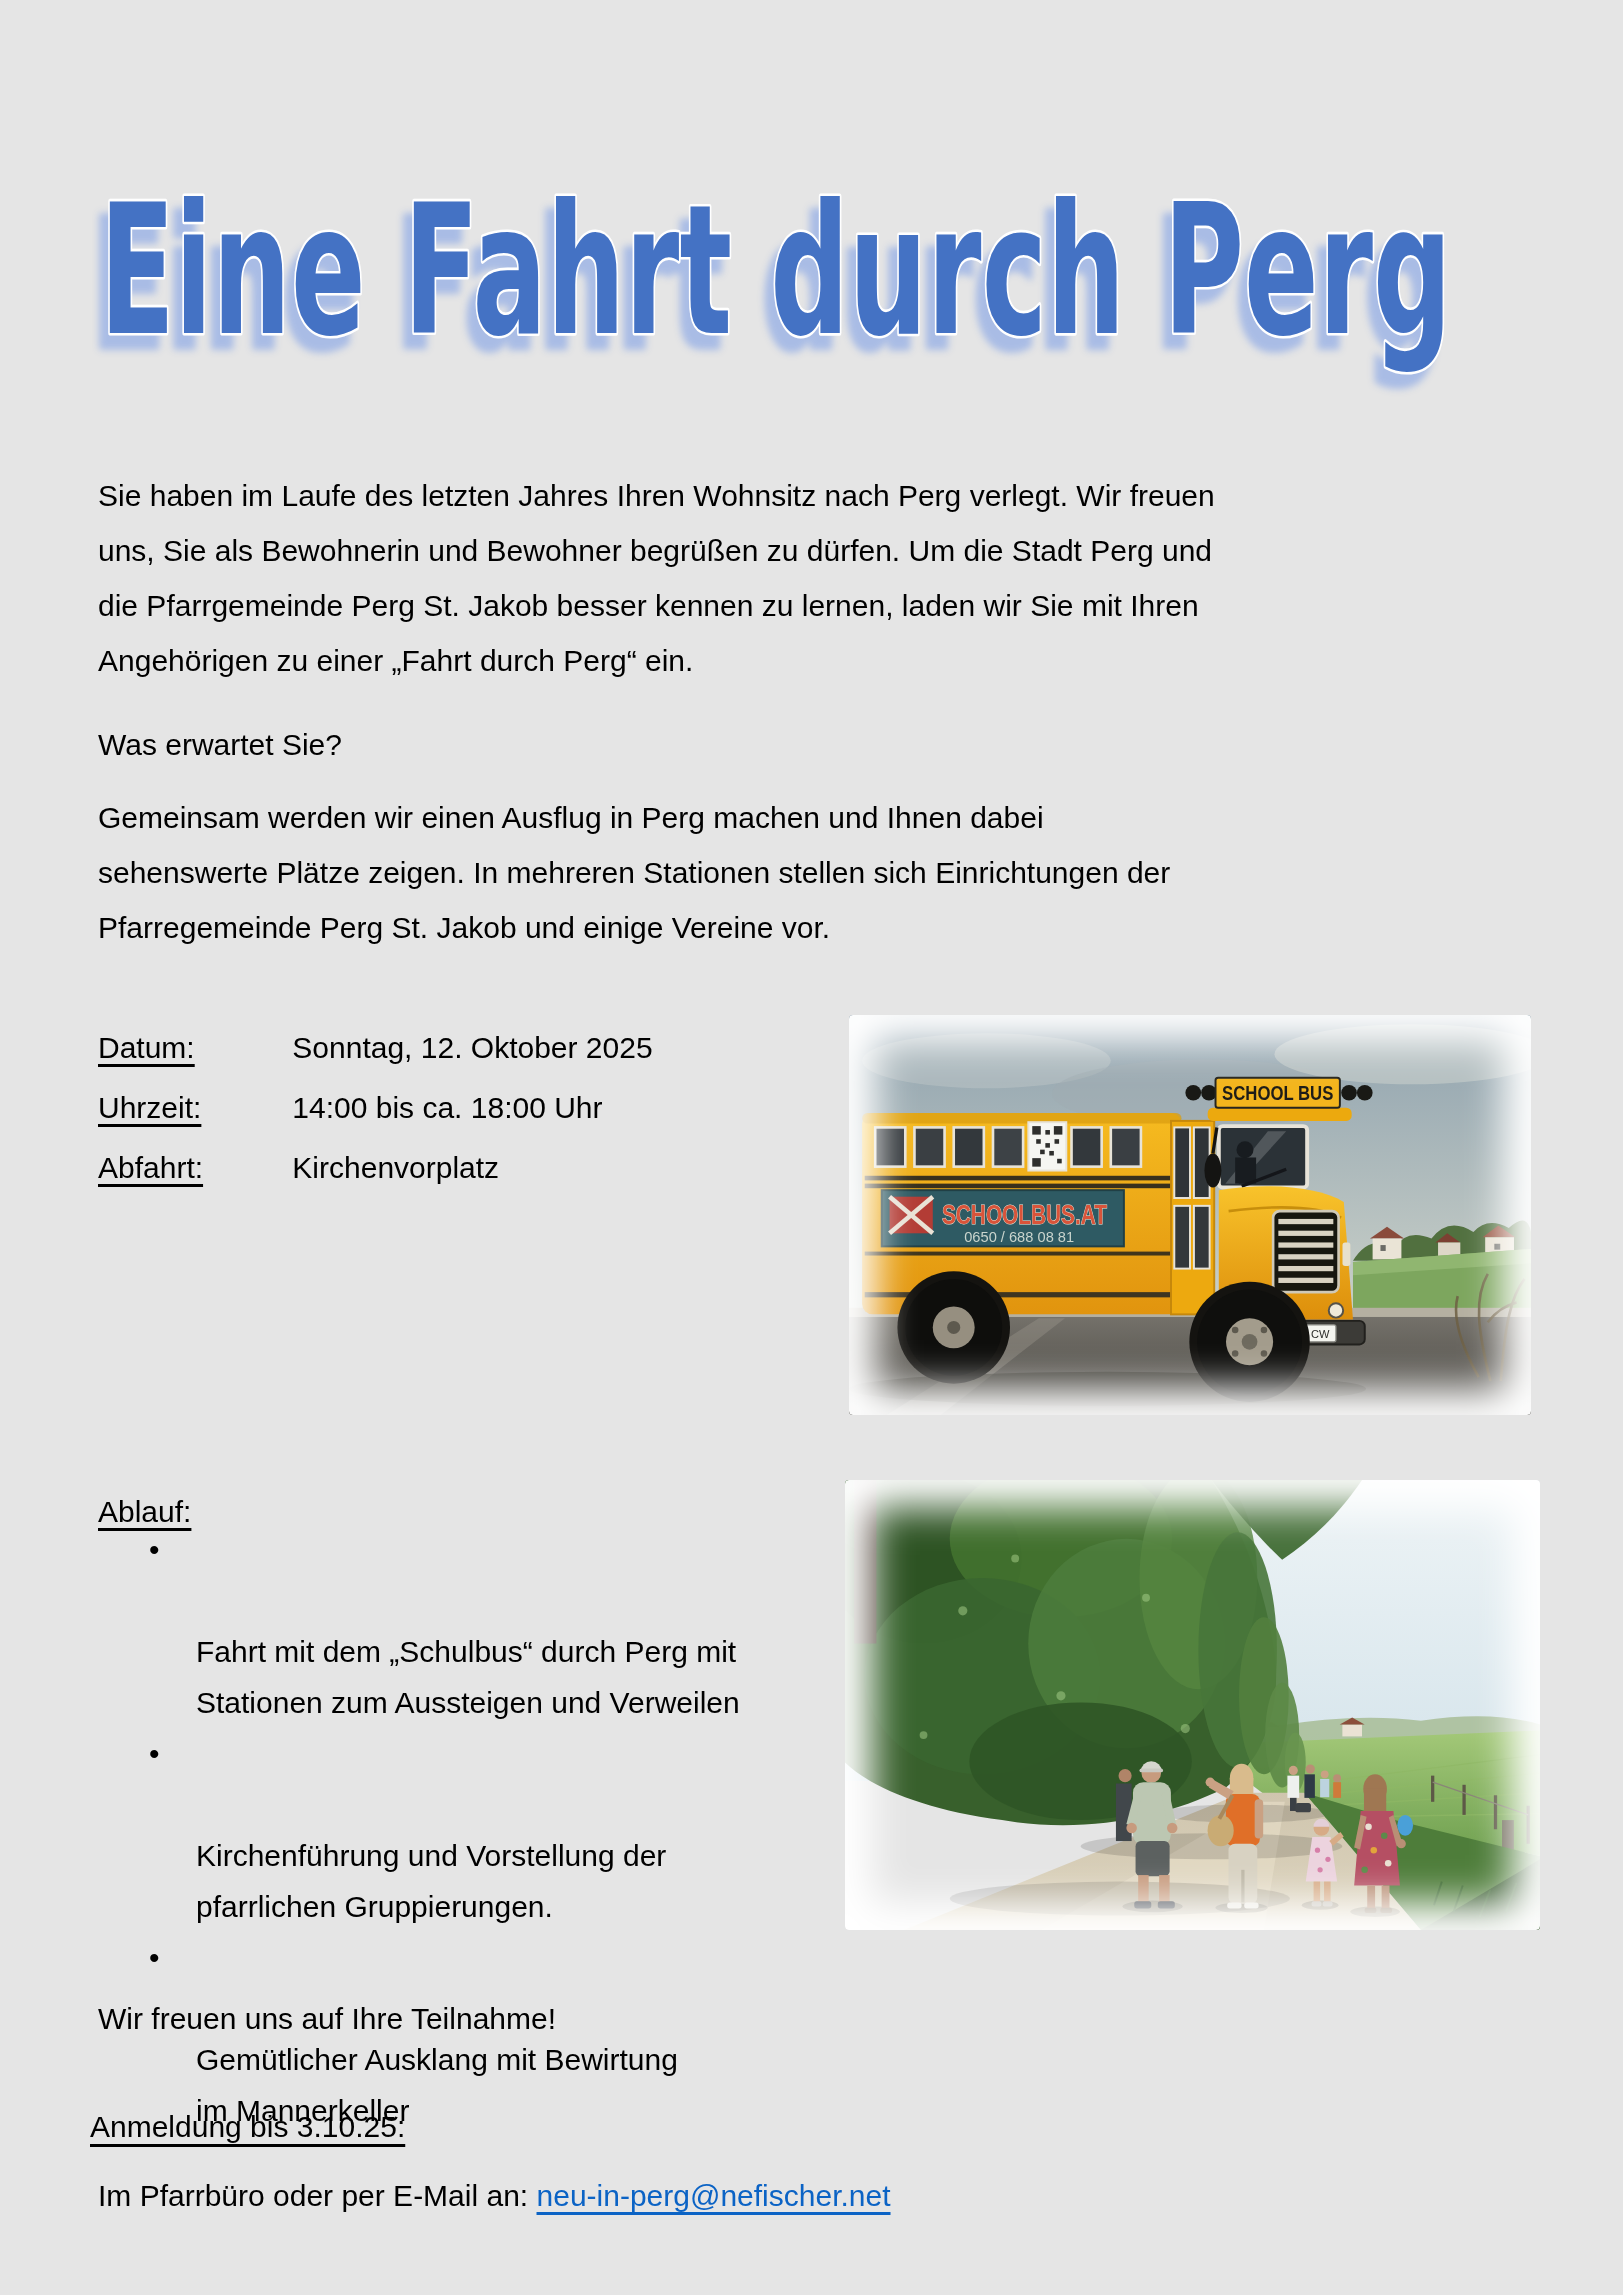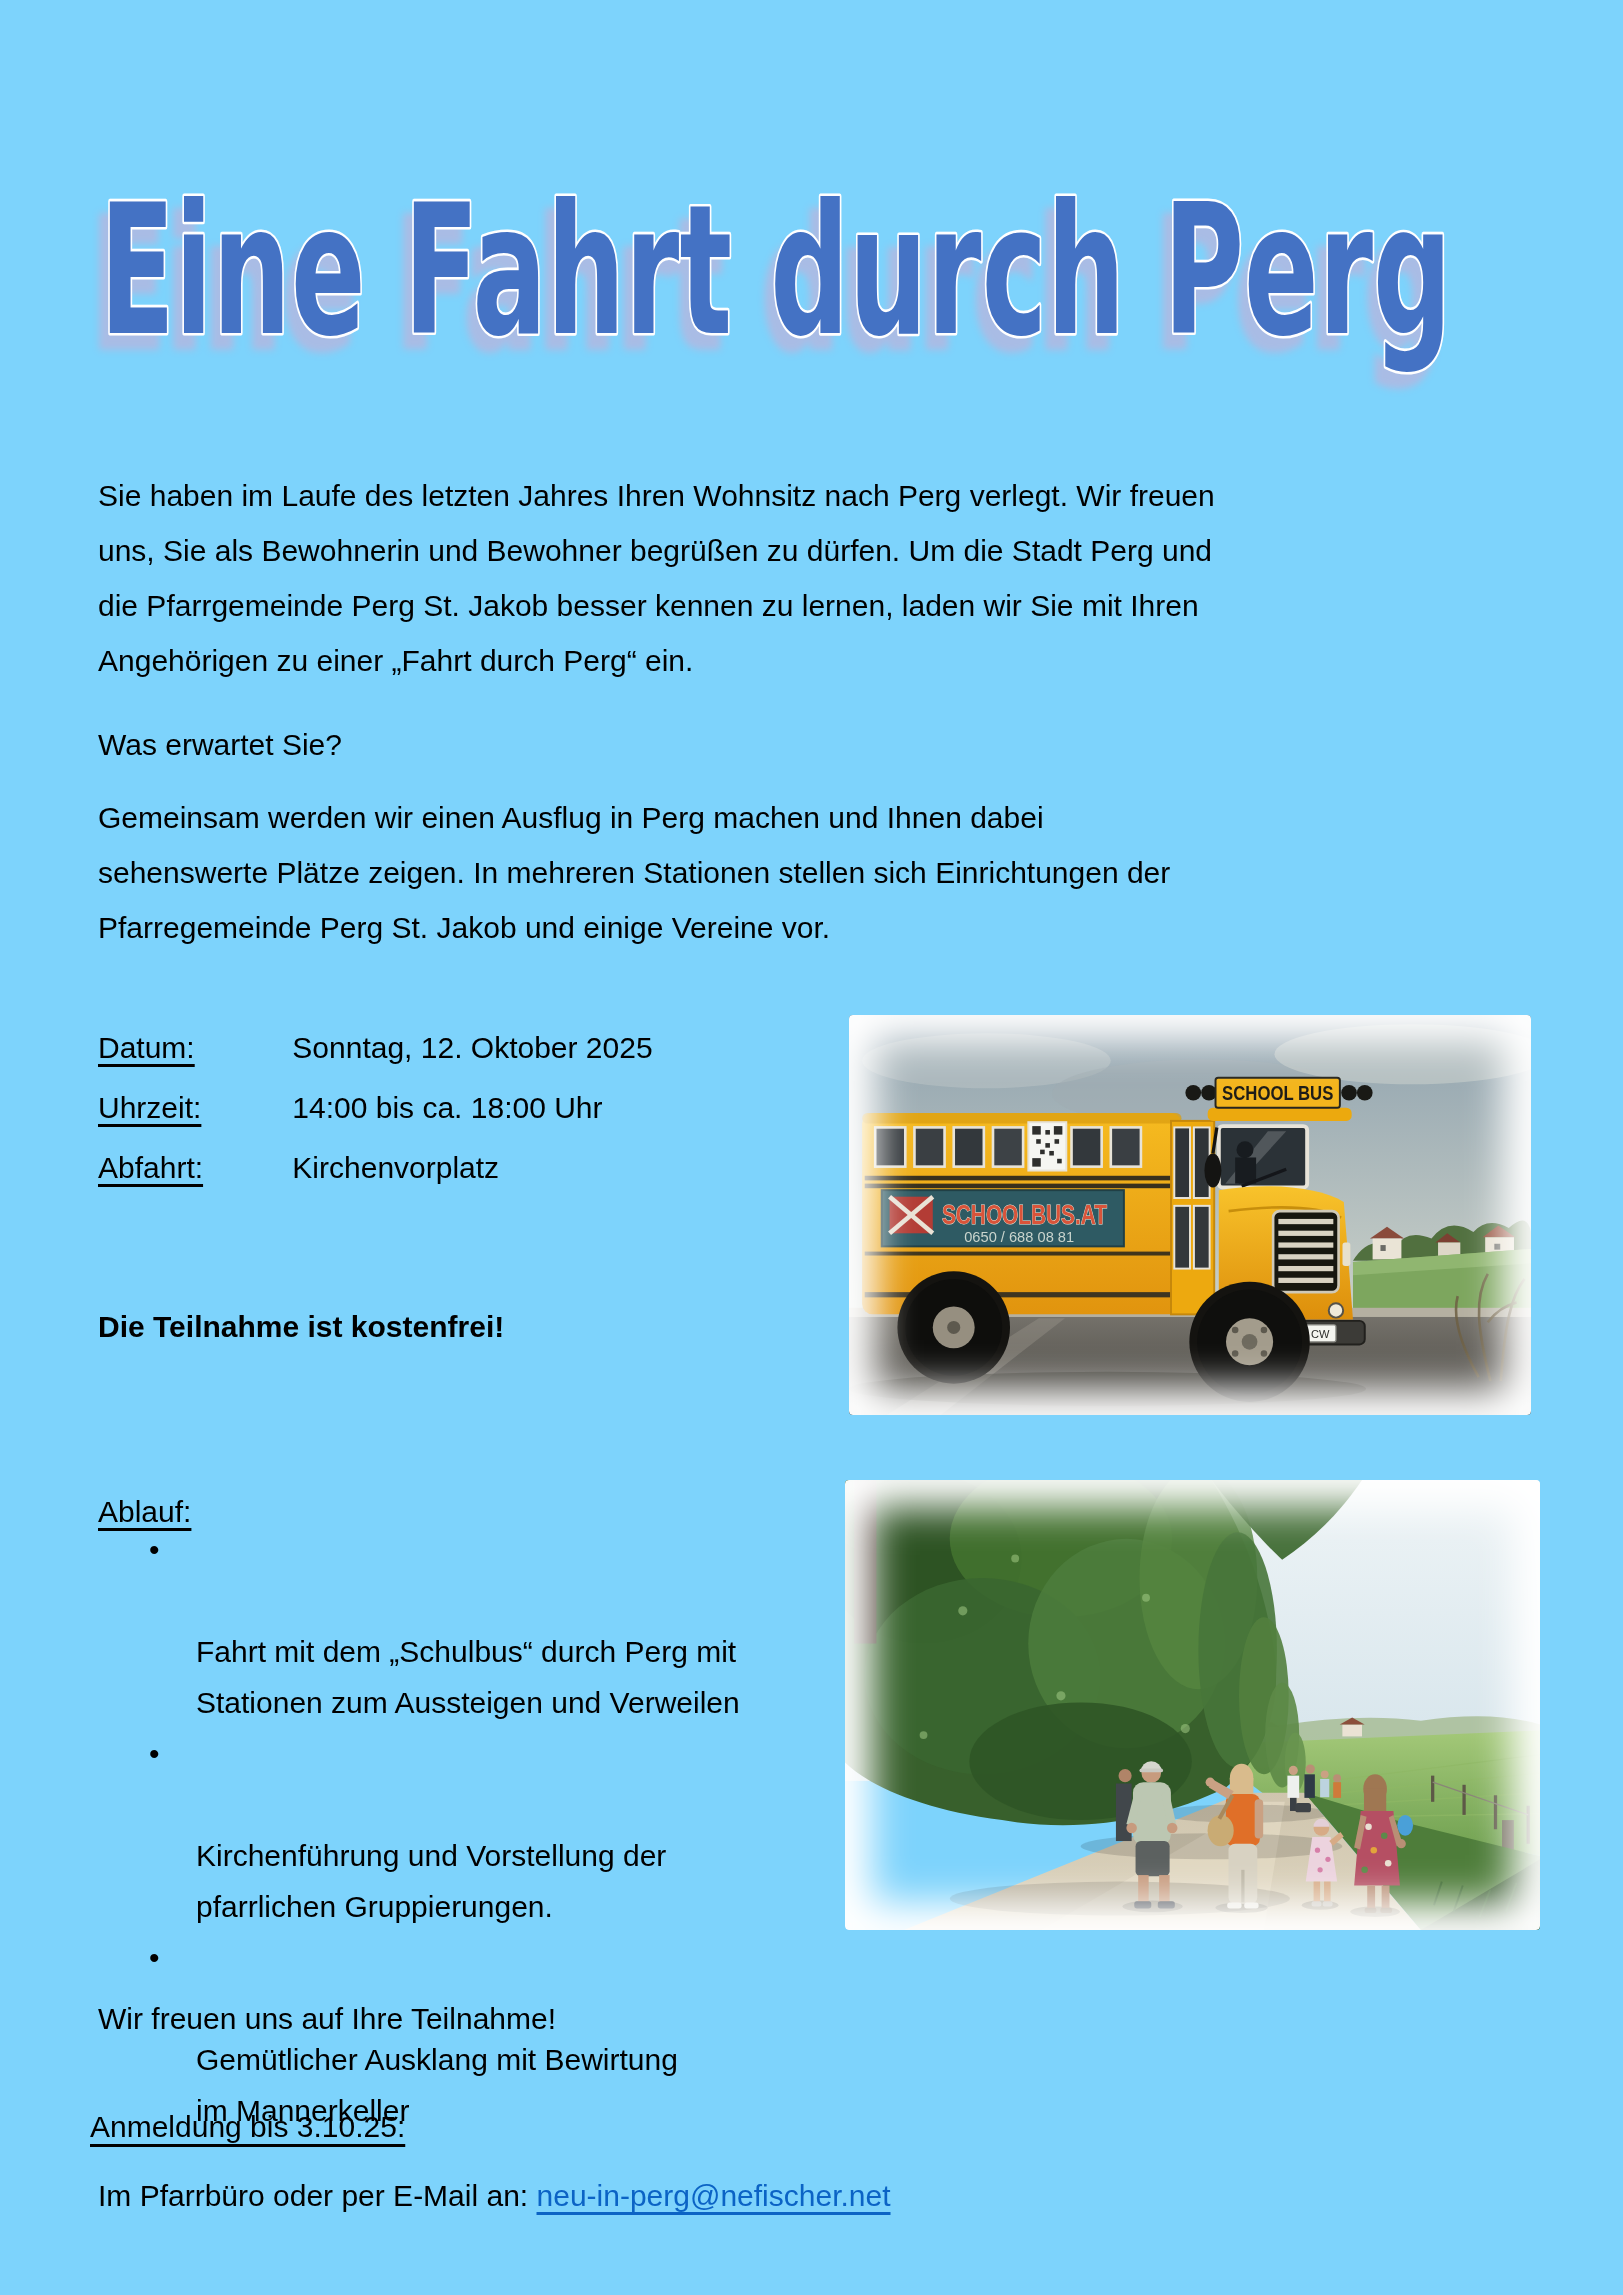--- a/index.html
+++ b/index.html
@@ -1,19 +1,19 @@
 <!DOCTYPE html>
 <html style="font-size:10.5px"><head>
 <meta charset="utf-8">
 <style>
   html,body{margin:0;padding:0;background:#888;}
   .page{
     position:relative;
     width:1623px;height:2295px;
-    background:#7dd3fc;
+    background:#e5e5e5;
     font-family:"Liberation Sans", sans-serif;
     color:#000;
     overflow:hidden;
   }
   
   .title-wrap{position:absolute;left:92px;top:145px;width:1423px;height:258px;}
   .title-wrap svg{display:block;width:100%;height:100%;}
   .title-text{
     font-family:"DejaVu Sans", sans-serif;
     font-weight:bold;
@@ -96,21 +96,20 @@
     <div class="detail-row">
       <span class="detail-label">Uhrzeit:</span>
       <span class="detail-value">14:00 bis ca. 18:00 Uhr</span>
     </div>
     <div class="detail-row">
       <span class="detail-label">Abfahrt:</span>
       <span class="detail-value">Kirchenvorplatz</span>
     </div>
   </div>
 
-  <p class="free-note">Die Teilnahme ist kostenfrei!</p>
 
   <p class="schedule-heading">Ablauf:</p>
   <ul class="schedule-list">
     <li>
       <span class="bullet">•</span>
       <span style="white-space:pre-line;">Fahrt mit dem „Schulbus“ durch Perg mit
 Stationen zum Aussteigen und Verweilen</span>
     </li>
     <li>
       <span class="bullet">•</span>

